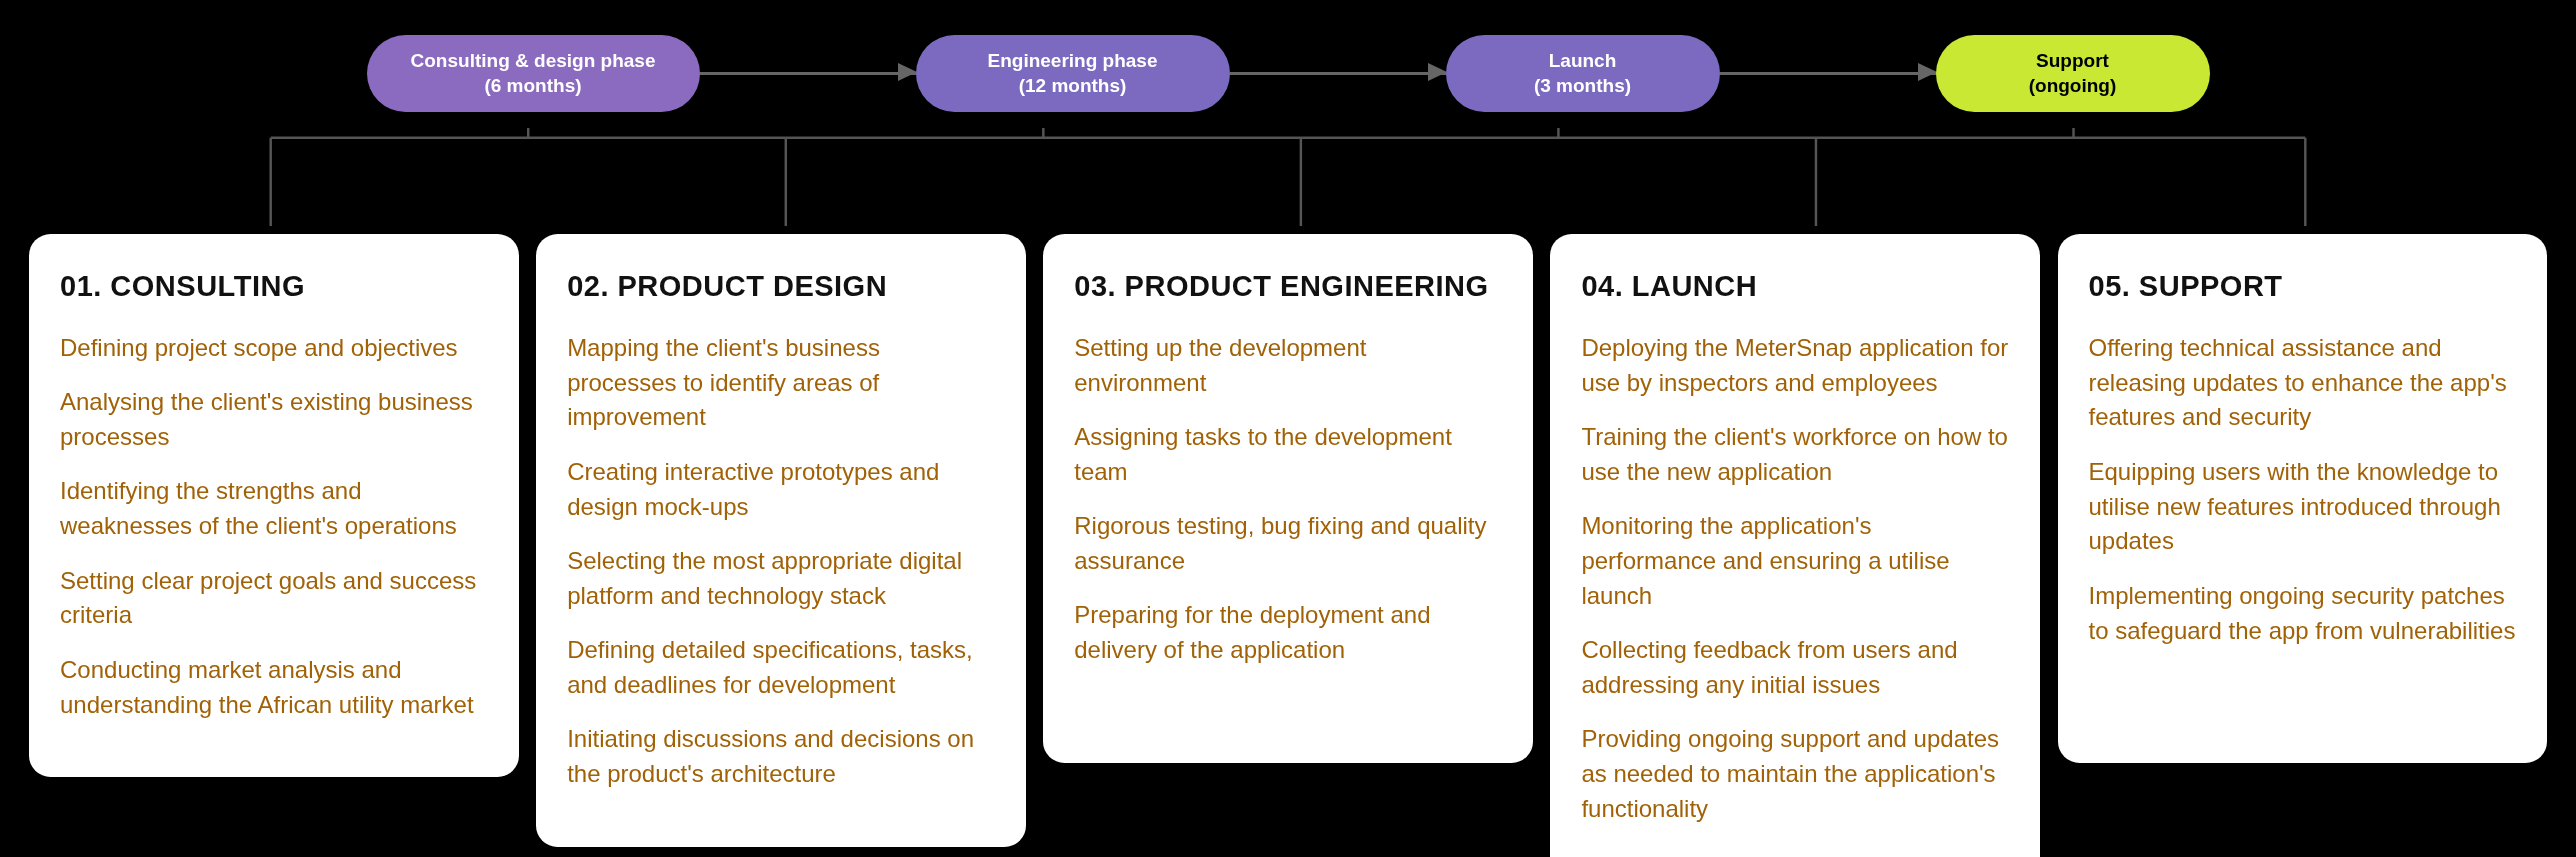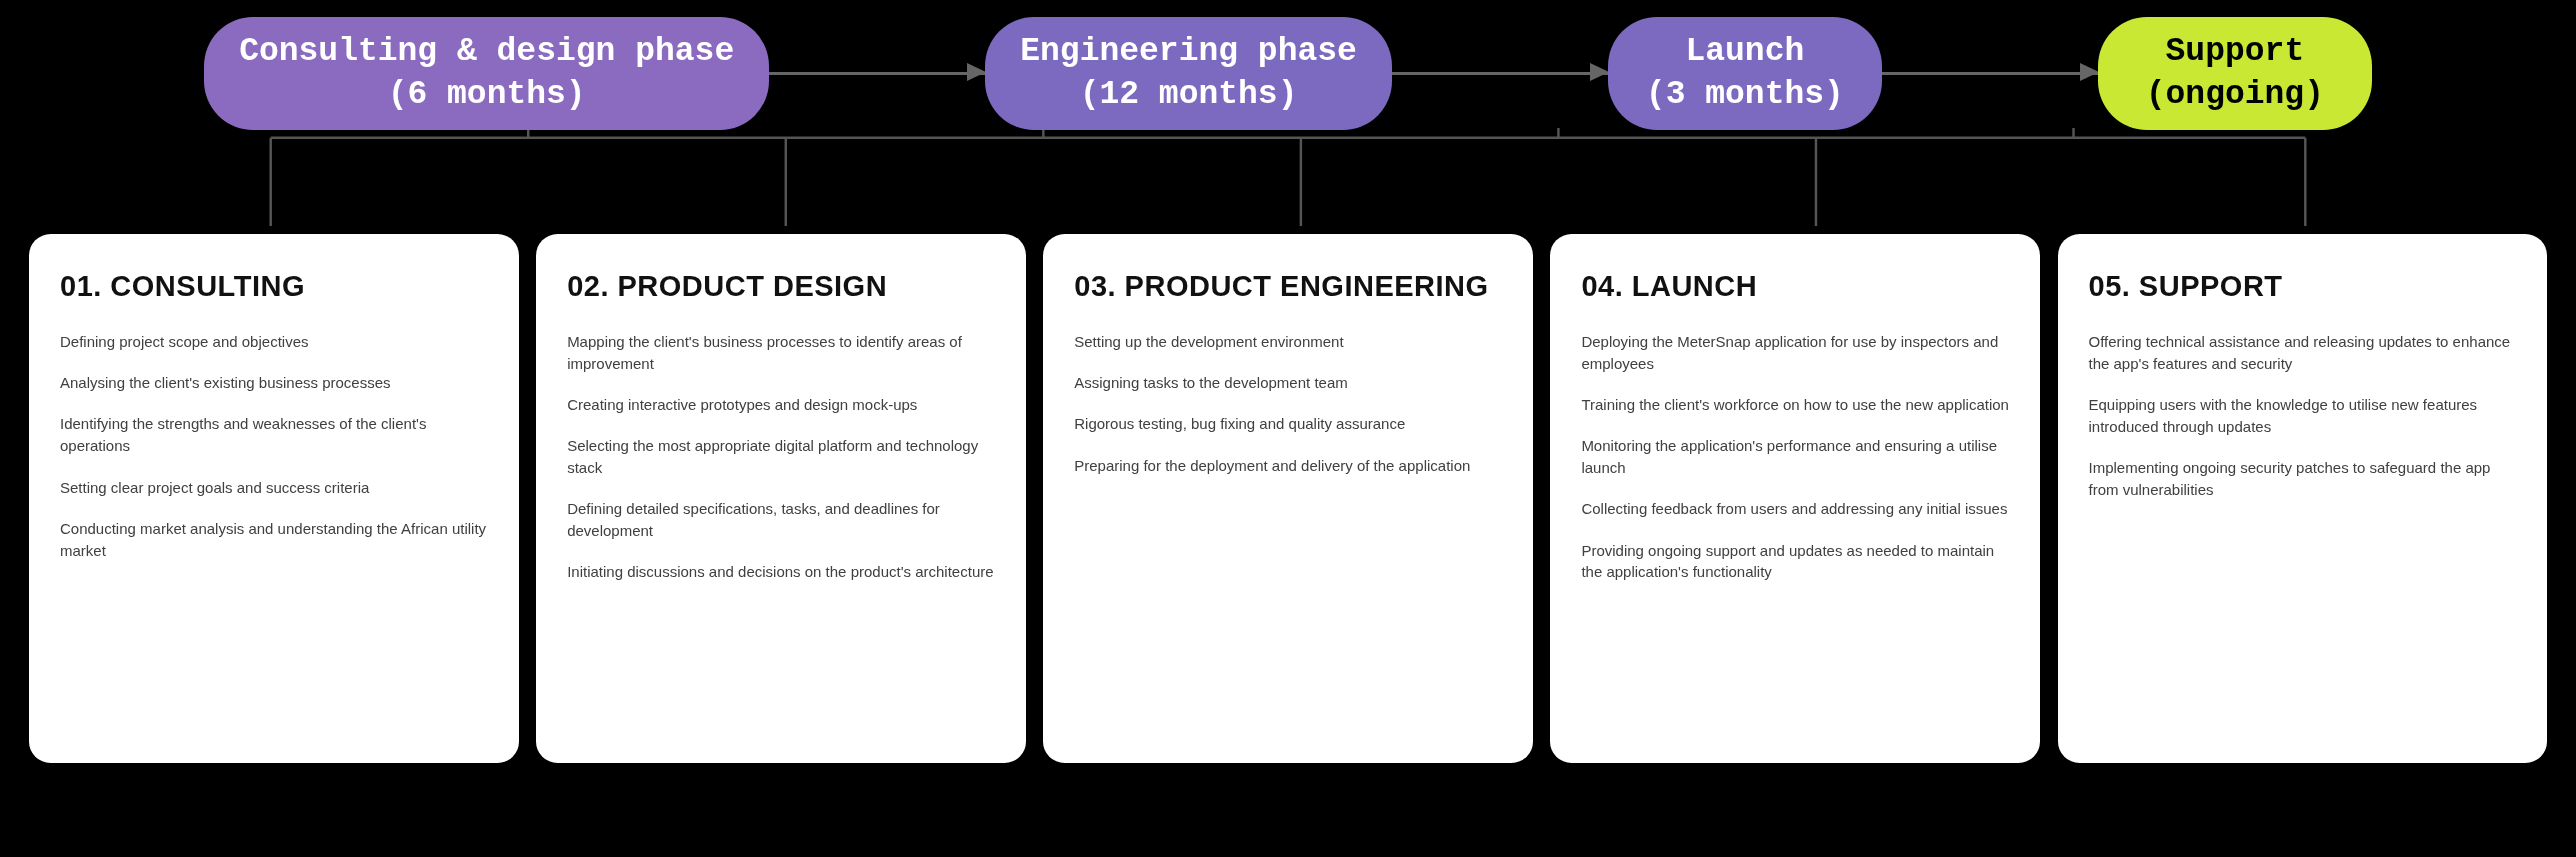--- a/index.html
+++ b/index.html
@@ -16,28 +16,27 @@
       min-height: 858px;
       background: #000;
       position: relative;
       padding: 19.6px 0 0 0;
     }
 
     .phase-pill {
       border-radius: 49px;
       padding: 13.7px 35px;
       text-align: center;
-      font-size: 33px;
+      font-size: 19px;
       font-weight: 600;
       color: #fff;
       white-space: nowrap;
       line-height: 1.3;
       position: relative;
       z-index: 2;
-      font-family: Liberation Mono, monospace;
     }
 
     .phase-pill.consulting { background: #8b6bbf; }
     .phase-pill.engineering { background: #7b6abf; }
     .phase-pill.launch { background: #7b6abf; }
     .phase-pill.support { background: #c8e833; color: #000; }
 
     
     .cards-row {
       display: flex;
@@ -63,22 +62,22 @@
       letter-spacing: 0.5px;
       line-height: 1.2;
     }
 
     .card-items {
       list-style: none;
       padding: 0;
     }
 
     .card-items li {
-      font-size: 15px;
-      color: #404040;
+      font-size: 24px;
+      color: #a16207;
       margin-bottom: 19.6px;
       line-height: 1.45;
     }
   </style>
 </head>
 <body>
 
 <div class="diagram-container">
 
   <div style="position: relative; height: 108px; width: 100%;">

